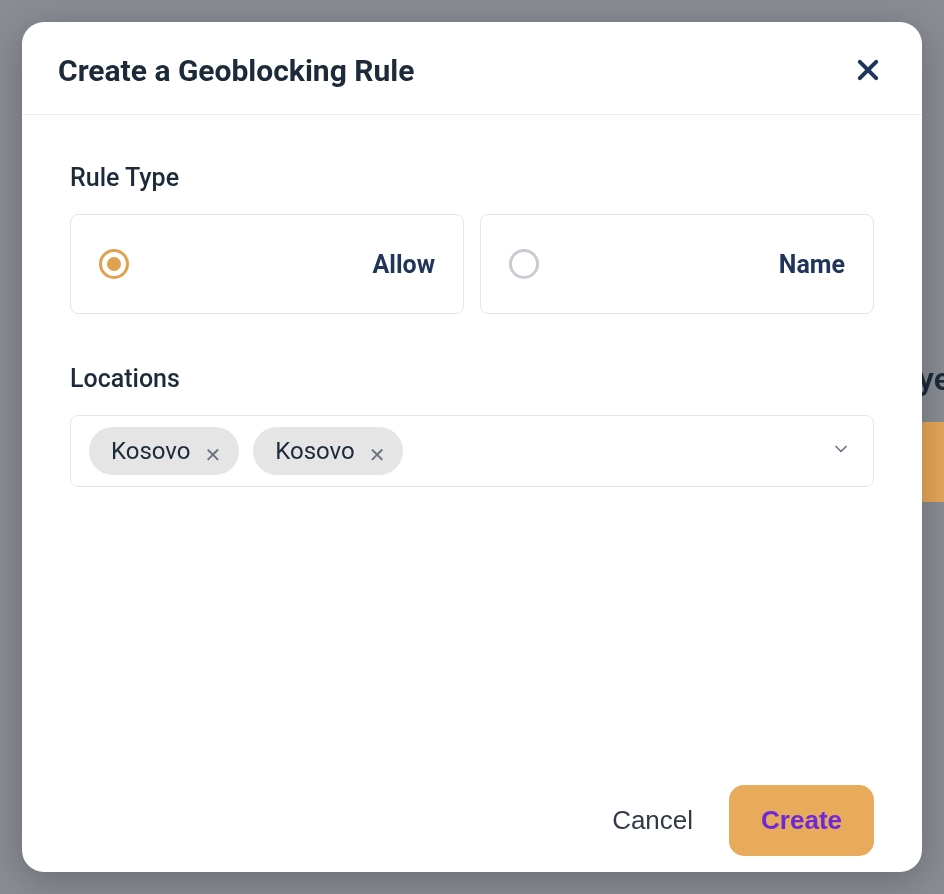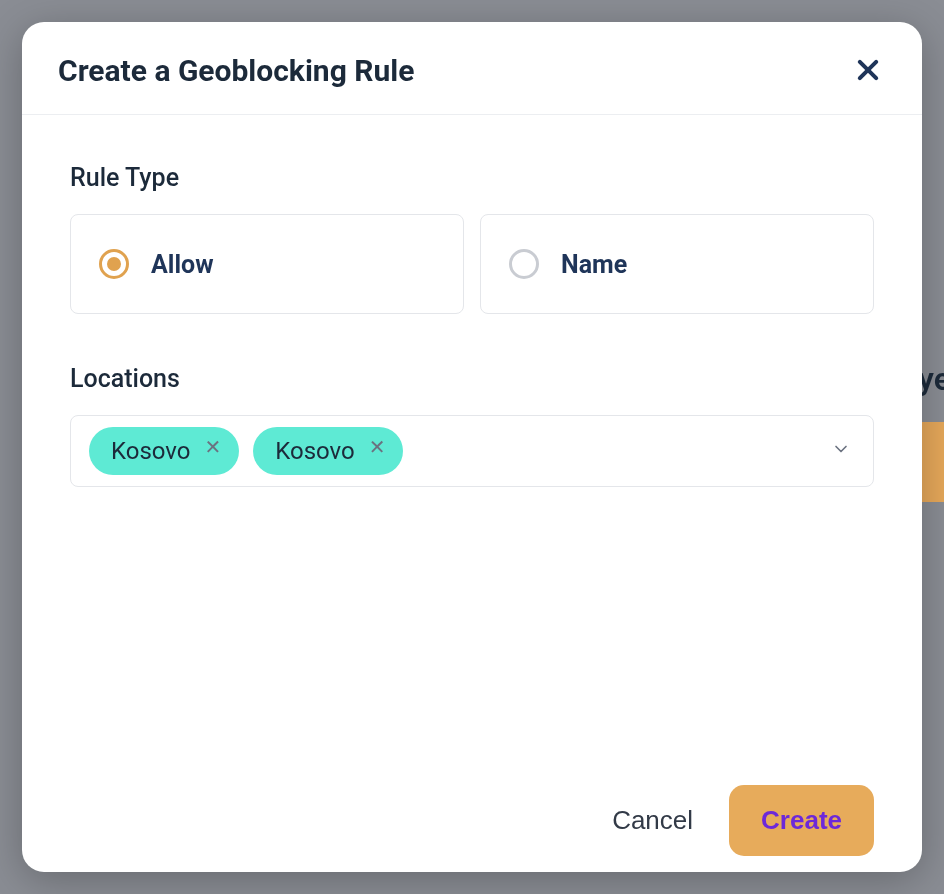--- a/index.html
+++ b/index.html
@@ -91,20 +91,21 @@
   .radio-card {
     flex: 1;
     height: 100px;
     border: 1px solid #e4e6ea;
     border-radius: 8px;
     display: flex;
     align-items: center;
     padding: 0 28px;
     gap: 22px;
     cursor: pointer;
+    justify-content: space-between;
   }
   .radio-outer {
     width: 30px;
     height: 30px;
     border-radius: 50%;
     border: 3px solid #c9ccd2;
     display: flex;
     align-items: center;
     justify-content: center;
   }
@@ -128,23 +129,23 @@
     border: 1px solid #e4e6ea;
     border-radius: 8px;
     display: flex;
     align-items: center;
     padding: 8px 18px;
     gap: 14px;
     position: relative;
   }
   .chip {
     display: inline-flex;
-    align-items: flex-start;
+    align-items: flex-end;
     gap: 14px;
-    background: #5eead4;
+    background: #e5e5e5;
     border-radius: 28px;
     padding: 10px 18px 10px 22px;
     font-size: 24px;
     color: #1c2a3a;
   }
   .chip-x {
     font-size: 20px;
     color: #6b7280;
     cursor: pointer;
     line-height: 1;

